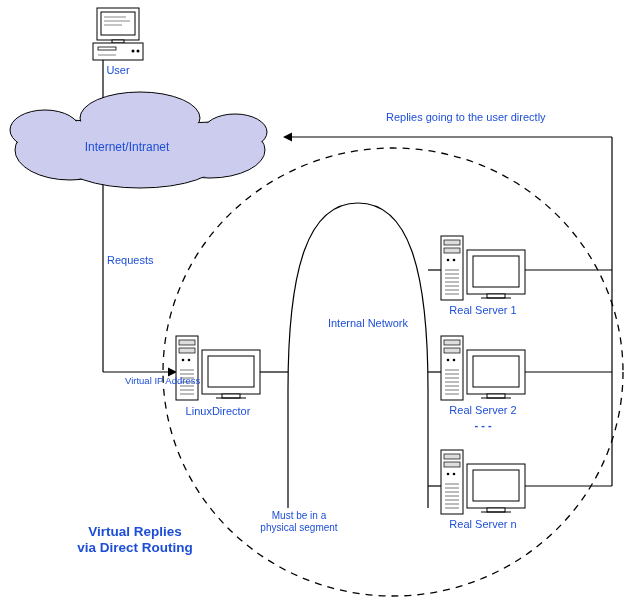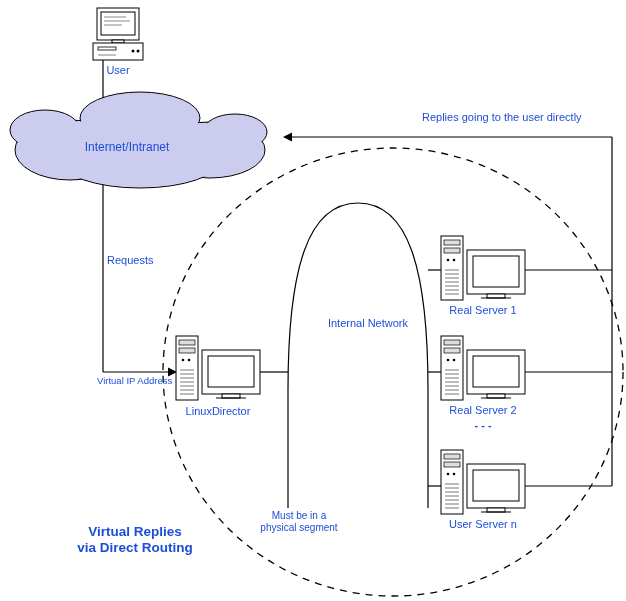--- a/index.html
+++ b/index.html
@@ -3,21 +3,21 @@
 <meta charset="utf-8">
 <style>
   html,body{margin:0;padding:0;background:#fff;}
   .stage{
     position:relative;width:602px;height:601px;overflow:hidden;background:#fff;
     font-family:"Liberation Sans",sans-serif;color:#1d4ed8;padding-left:32px;
   }
   .stage svg{position:absolute;left:0;top:0;}
   .lbl{position:absolute;font-size:11px;line-height:1.2;white-space:nowrap;}
   .center{text-align:center;white-space:normal;}
-  .small{font-size:9.5px;}
+  .small{font-size:9.5px;margin-left:28px;}
   .note{font-size:10px;text-align:center;}
   .title{font-size:13.5px;font-weight:bold;}
 </style>
 </head>
 <body>
 
 <div class="stage">
 
   <svg width="626" height="601" viewBox="0 0 626 601">
     <defs>
@@ -125,28 +125,28 @@
 
   <div class="lbl center" style="left:176px;top:405px;width:84px;">LinuxDirector</div>
 
   <div class="lbl center" style="left:308px;top:317px;width:100px;text-align:right;">Internal Network</div>
 
   <div class="lbl note center" style="left:249px;top:510px;width:100px;">
     <div>Must be in a</div>
     <div>physical segment</div>
   </div>
 
-  <div class="lbl" style="left:386px;top:111px;margin-left:36px;">Replies going to the user directly</div>
+  <div class="lbl" style="left:386px;top:111px;">Replies going to the user directly</div>
 
   <div class="lbl center" style="left:441px;top:304px;width:84px;">Real Server 1</div>
 
   <div class="lbl center" style="left:441px;top:404px;width:84px;">Real Server 2</div>
 
   <div class="lbl center" style="left:441px;top:419px;width:84px;font-weight:bold;">- - -</div>
 
-  <div class="lbl center" style="left:441px;top:518px;width:84px;">User Server n</div>
+  <div class="lbl center" style="left:441px;top:518px;width:84px;">Real Server n</div>
 
   <div class="lbl title center" style="left:50px;top:524px;width:170px;">
     <div>Virtual Replies</div>
     <div>via Direct Routing</div>
   </div>
 
 </div>
 
 </body></html>

